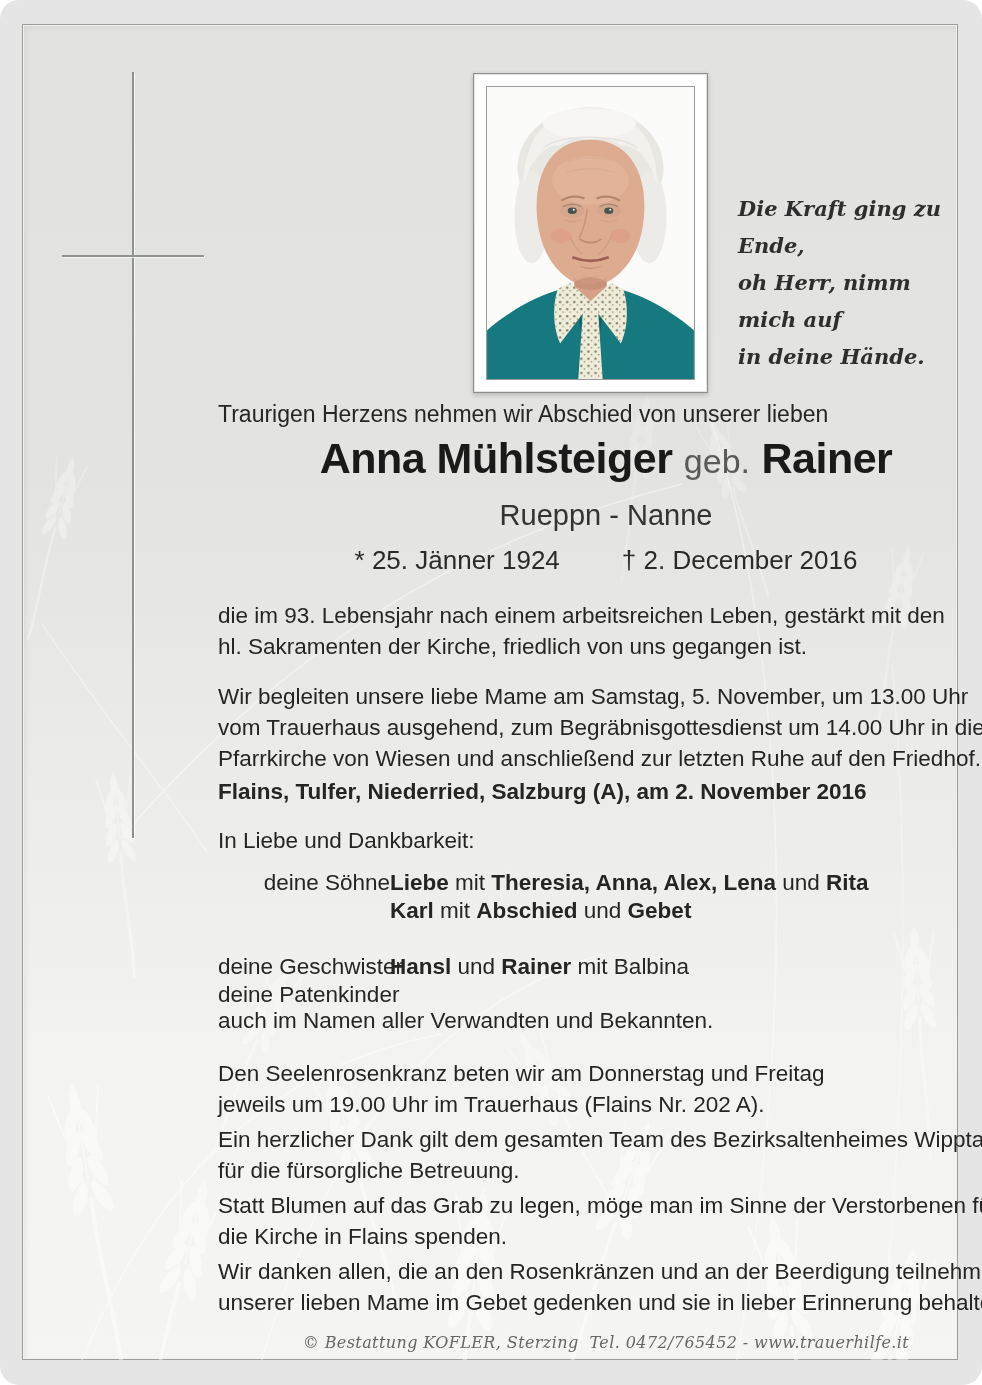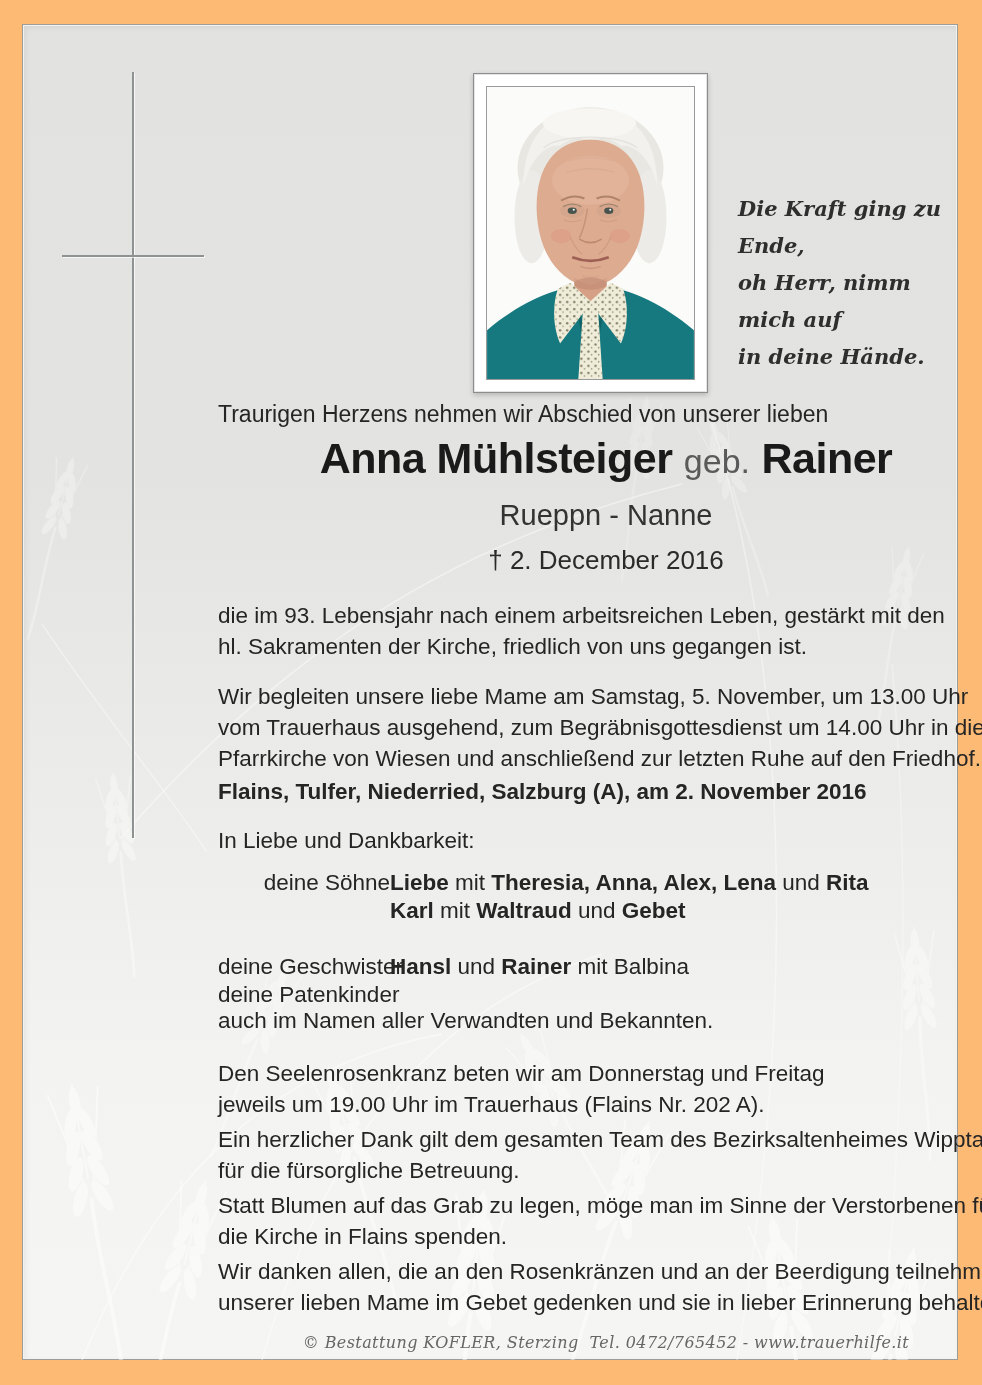--- a/index.html
+++ b/index.html
@@ -1,20 +1,21 @@
 <!DOCTYPE html>
 <html><head>
 <meta charset="utf-8">
 <style>
   html,body { margin:0; padding:0; background:#ffffff; }
   .page {
     position:relative; width:982px; height:1385px; margin:0 auto;
-    background:#fdba74; overflow:hidden;
+    background:#e5e5e5; overflow:hidden;
     font-family:"Liberation Sans", sans-serif;
     color:#252525;
+    border-radius:19px;
   }
   .panel {
     position:absolute; left:22px; top:24px; width:936px; height:1336px;
     box-sizing:border-box;
     border:1px solid #9c9e9c;
     background:linear-gradient(180deg,#e2e3e0 0%, #e3e4e1 34%, #ececea 58%, #f3f3f1 78%, #f5f5f3 100%);
     box-shadow:inset 0 0 0 1px #f2f3f1, inset 2px 2px 6px rgba(0,0,0,0.07);
   }
   .wheat { position:absolute; left:22px; top:24px; width:936px; height:1336px; pointer-events:none; }
   
@@ -173,37 +174,38 @@
 
     <div class="nameline">
       <span>Anna Mühlsteiger</span>
       <span class="geb">geb.</span>
       <span>Rainer</span>
     </div>
 
     <div class="nickname">Rueppn - Nanne</div>
 
     <div class="dates">
+      <span>* 25. Jänner 1924</span>
       <span>† 2. December 2016</span>
     </div>
 
     <div class="para p1">die im 93. Lebensjahr nach einem arbeitsreichen Leben, gestärkt mit den<br>hl. Sakramenten der Kirche, friedlich von uns gegangen ist.</div>
     <div class="para p2">Wir begleiten unsere liebe Mame am Samstag, 5. November, um 13.00 Uhr<br>vom Trauerhaus ausgehend, zum Begräbnisgottesdienst um 14.00 Uhr in die<br>Pfarrkirche von Wiesen und anschließend zur letzten Ruhe auf den Friedhof.</div>
 
     <div class="places">Flains, Tulfer, Niederried, Salzburg (A), am 2. November 2016</div>
     <div class="gratitude">In Liebe und Dankbarkeit:</div>
 
     <div class="family">
         <div class="family-row">
           <span class="family-label">deine Söhne</span>
           <span class="family-names"><span class="b">Liebe</span><span> mit </span><span class="b">Theresia, Anna, Alex, Lena</span><span> und </span><span class="b">Rita</span></span>
         </div>
         <div class="family-row">
           <span class="family-label"></span>
-          <span class="family-names"><span class="b">Karl</span><span> mit </span><span class="b">Waltraud</span><span> und </span><span class="b">Gebet</span></span>
+          <span class="family-names"><span class="b">Karl</span><span> mit </span><span class="b">Abschied</span><span> und </span><span class="b">Gebet</span></span>
         </div>
         <div class="family-row">
           <span class="family-label"></span>
         </div>
         <div class="family-row">
           <span class="family-label">deine Geschwister</span>
           <span class="family-names"><span class="b">Hansl</span><span> und </span><span class="b">Rainer</span><span> mit Balbina</span></span>
         </div>
         <div class="family-row">
           <span class="family-label">deine Patenkinder</span>

